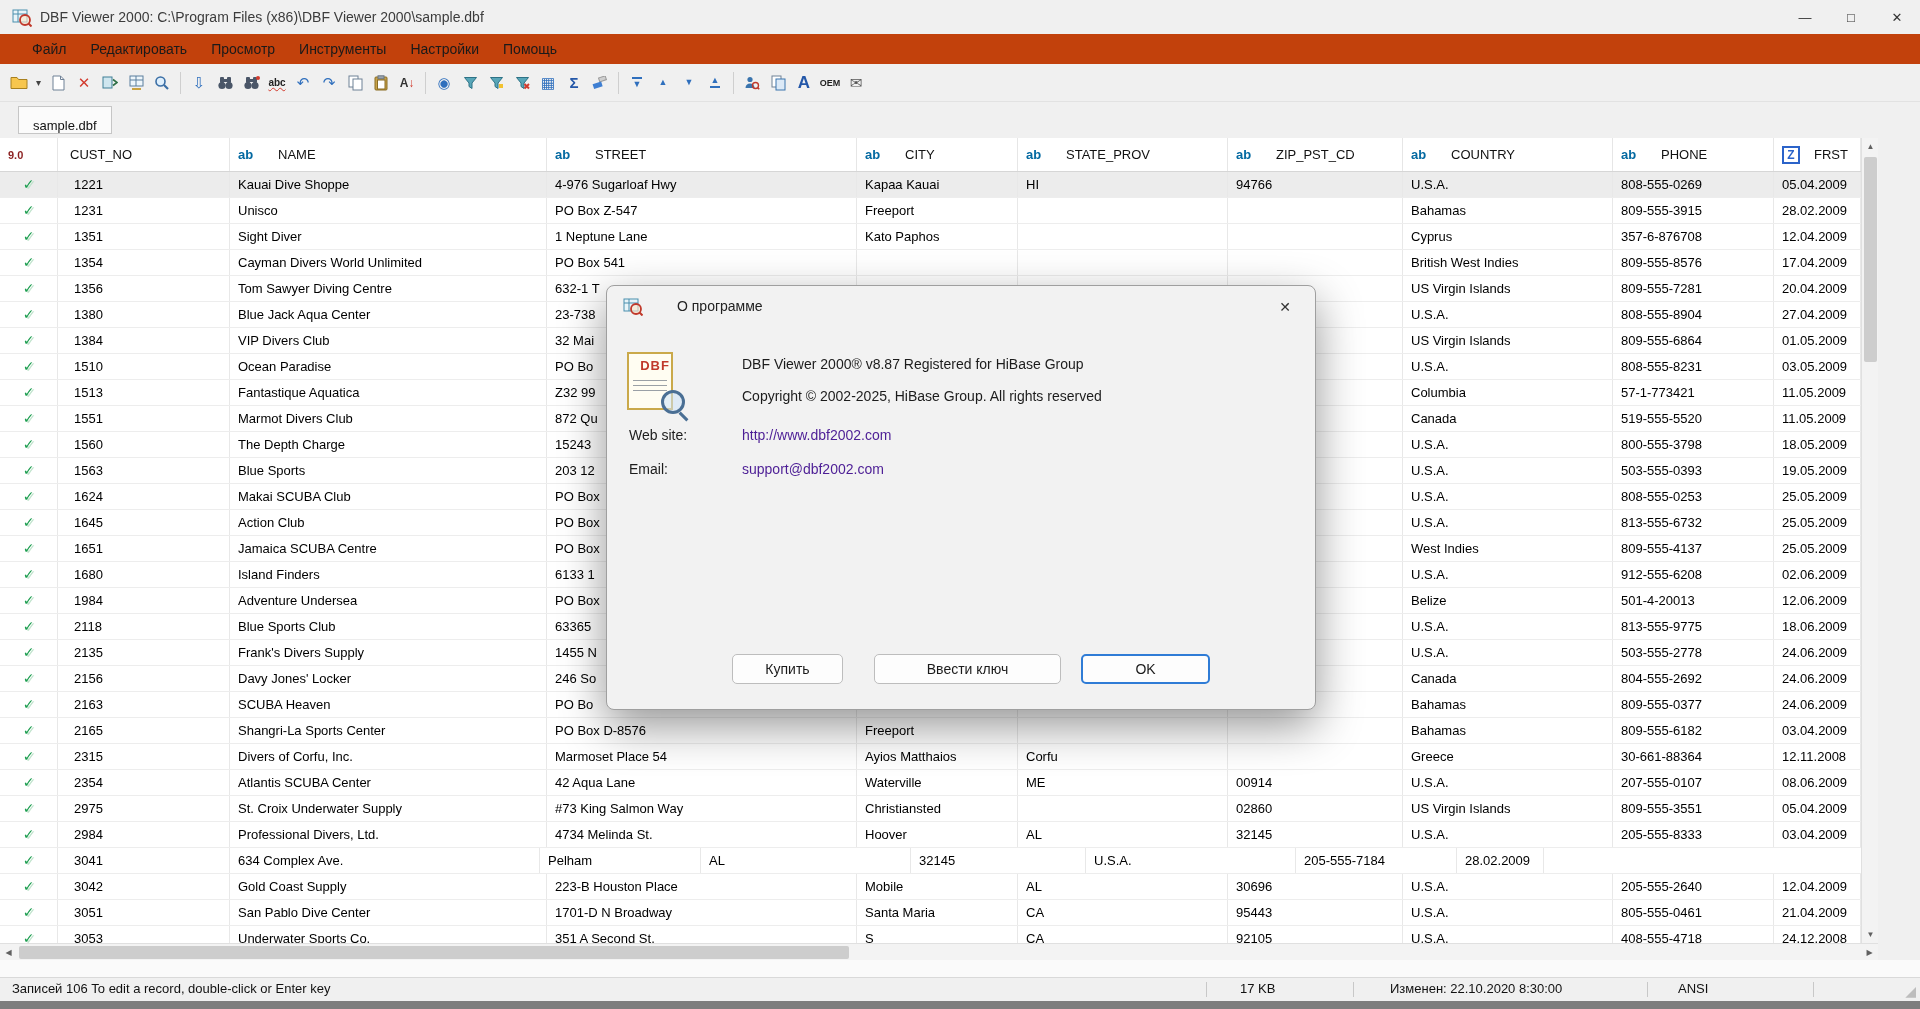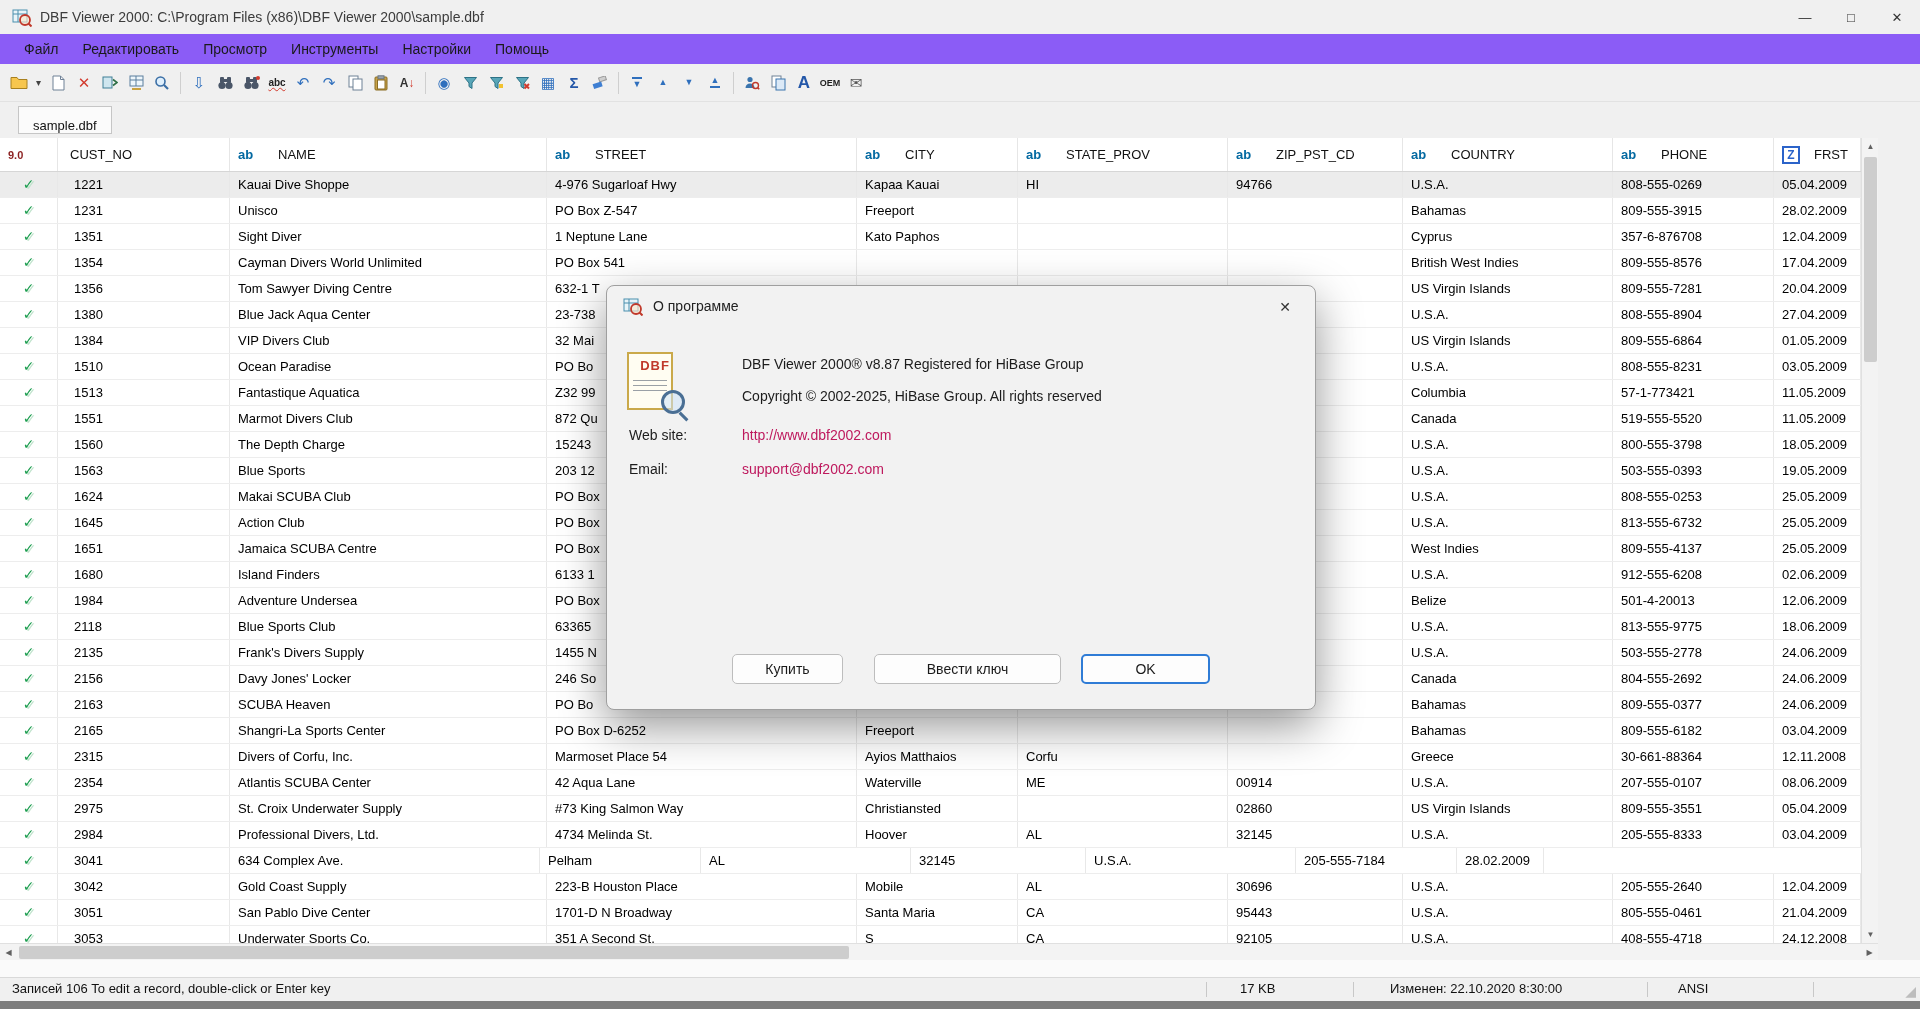--- a/index.html
+++ b/index.html
@@ -8,21 +8,21 @@
   .window { position:relative; width:1920px; height:1009px; background:#f0f0f0; }
 
   
   .titlebar { height:34px; display:flex; align-items:center; padding-left:12px; background:#f0f0f0; }
   .appicon { width:20px; height:20px; display:inline-flex; margin-right:8px; flex:0 0 auto; }
   .title { font-size:14px; color:#3c3c3c; white-space:nowrap; }
   .wincontrols { margin-left:auto; display:flex; height:34px; }
   .wc { width:46px; height:34px; display:flex; align-items:center; justify-content:center; font-size:13px; color:#333; cursor:default; }
 
   
-  .menubar { height:30px; display:flex; align-items:center; padding-left:12px; background:#8b5cf6; }
+  .menubar { height:30px; display:flex; align-items:center; padding-left:20px; background:#c2410c; }
   .menuitem { padding:0 12px; font-size:14px; color:#1a1a1a; height:24px; line-height:24px; }
 
   
   .toolbar { height:38px; display:flex; align-items:center; padding-left:6px; background:#f0f0f0; border-bottom:1px solid #e2e2e2; }
   .tbtn { min-width:26px; height:26px; display:inline-flex; align-items:center; justify-content:center; font-size:15px; color:#3b5a74; }
   .tbtn.narrow { min-width:13px; font-size:10px; color:#444; }
   .tsep { width:1px; height:22px; background:#cfcfcf; margin:0 5px; }
   .g-red { color:#d23b2e; font-weight:bold; }
   .g-blue { color:#2f6fbd; }
   .g-darkblue { color:#2457a8; font-weight:bold; }
@@ -82,37 +82,37 @@
   .s1 { left:12px; }
   .s2 { left:1240px; }
   .s3 { left:1390px; }
   .s4 { left:1678px; }
   .sdiv { position:absolute; top:4px; bottom:4px; width:1px; background:#c8c8c8; }
   .grip { position:absolute; right:4px; top:2px; color:#bdbdbd; font-size:14px; }
   .bottomstrip { height:8px; background:#7d7d7d; }
 
   
   .dialog { position:absolute; left:606px; top:285px; width:710px; height:425px; background:#f2f2f2; border:1px solid #9f9f9f; border-radius:8px; box-shadow:0 16px 46px rgba(0,0,0,.42); z-index:20; }
-  .dlg-title { height:40px; display:flex; align-items:center; padding:0 16px; font-size:14px; color:#222; }
+  .dlg-title { height:40px; display:flex; align-items:center; padding:0 16px; font-size:14px; color:#222;gap:24px; }
   .dlg-title .appicon { margin-right:10px; }
   .dlg-close { position:absolute; right:12px; top:8px; width:36px; height:26px; display:flex; align-items:center; justify-content:center; font-size:14px; color:#333; }
   .dbficon { position:absolute; left:18px; top:66px; width:60px; height:64px; }
   .dbficon .page { position:absolute; left:2px; top:0; width:46px; height:58px; background:#fffdf2; border:2px solid #caa94a; }
   .dbficon .dbf { position:absolute; left:0; top:6px; width:100%; text-align:center; font-size:13px; font-weight:bold; color:#c0392b; letter-spacing:1px; }
   .dbficon .lines { position:absolute; left:8px; top:28px; width:34px; height:14px;
       background:repeating-linear-gradient(#9aa0a6 0 1px, transparent 1px 5px); }
   .dbficon .lens { position:absolute; right:0; bottom:2px; width:24px; height:24px; border:3px solid #4a6f94; border-radius:50%; background:rgba(205,228,248,.55); }
   .dbficon .handle { position:absolute; right:-4px; bottom:-2px; width:11px; height:3px; background:#4a6f94; transform:rotate(45deg); }
   .dlg-line { position:absolute; left:135px; font-size:14px; color:#1c1c1c; white-space:nowrap; }
   .dlg-line1 { top:70px; }
   .dlg-line2 { top:102px; }
   .dlg-label { position:absolute; left:22px; font-size:14px; color:#1c1c1c; }
   .lbl-web { top:141px; }
   .lbl-email { top:175px; }
-  .dlg-link { position:absolute; left:135px; font-size:14px; color:#be185d; text-decoration:none; }
+  .dlg-link { position:absolute; left:135px; font-size:14px; color:#4c1d95; text-decoration:none; }
   .lnk-web { top:141px; }
   .lnk-email { top:175px; }
   .dbtn { position:absolute; top:368px; height:30px; background:#fdfdfd; border:1px solid #bdbdbd; border-radius:5px; font-size:14px; color:#1a1a1a; font-family:inherit; }
   .dbtn.buy { left:125px; width:111px; }
   .dbtn.enter { left:267px; width:187px; }
   .dbtn.ok { left:474px; width:129px; border:2px solid #2f7cd6; }
 </style>
 </head>
 <body>
 
@@ -596,21 +596,21 @@
             <span class="cell c5"></span>
             <span class="cell c6"></span>
             <span class="cell c7">Bahamas</span>
             <span class="cell c8">809-555-0377</span>
             <span class="cell c9">24.06.2009</span>
           </div>
           <div class="grid-row">
             <span class="cell c0">✓</span>
             <span class="cell c1">2165</span>
             <span class="cell c2">Shangri-La Sports Center</span>
-            <span class="cell c3">PO Box D-6252</span>
+            <span class="cell c3">PO Box D-8576</span>
             <span class="cell c4">Freeport</span>
             <span class="cell c5"></span>
             <span class="cell c6"></span>
             <span class="cell c7">Bahamas</span>
             <span class="cell c8">809-555-6182</span>
             <span class="cell c9">03.04.2009</span>
           </div>
           <div class="grid-row">
             <span class="cell c0">✓</span>
             <span class="cell c1">2315</span>

